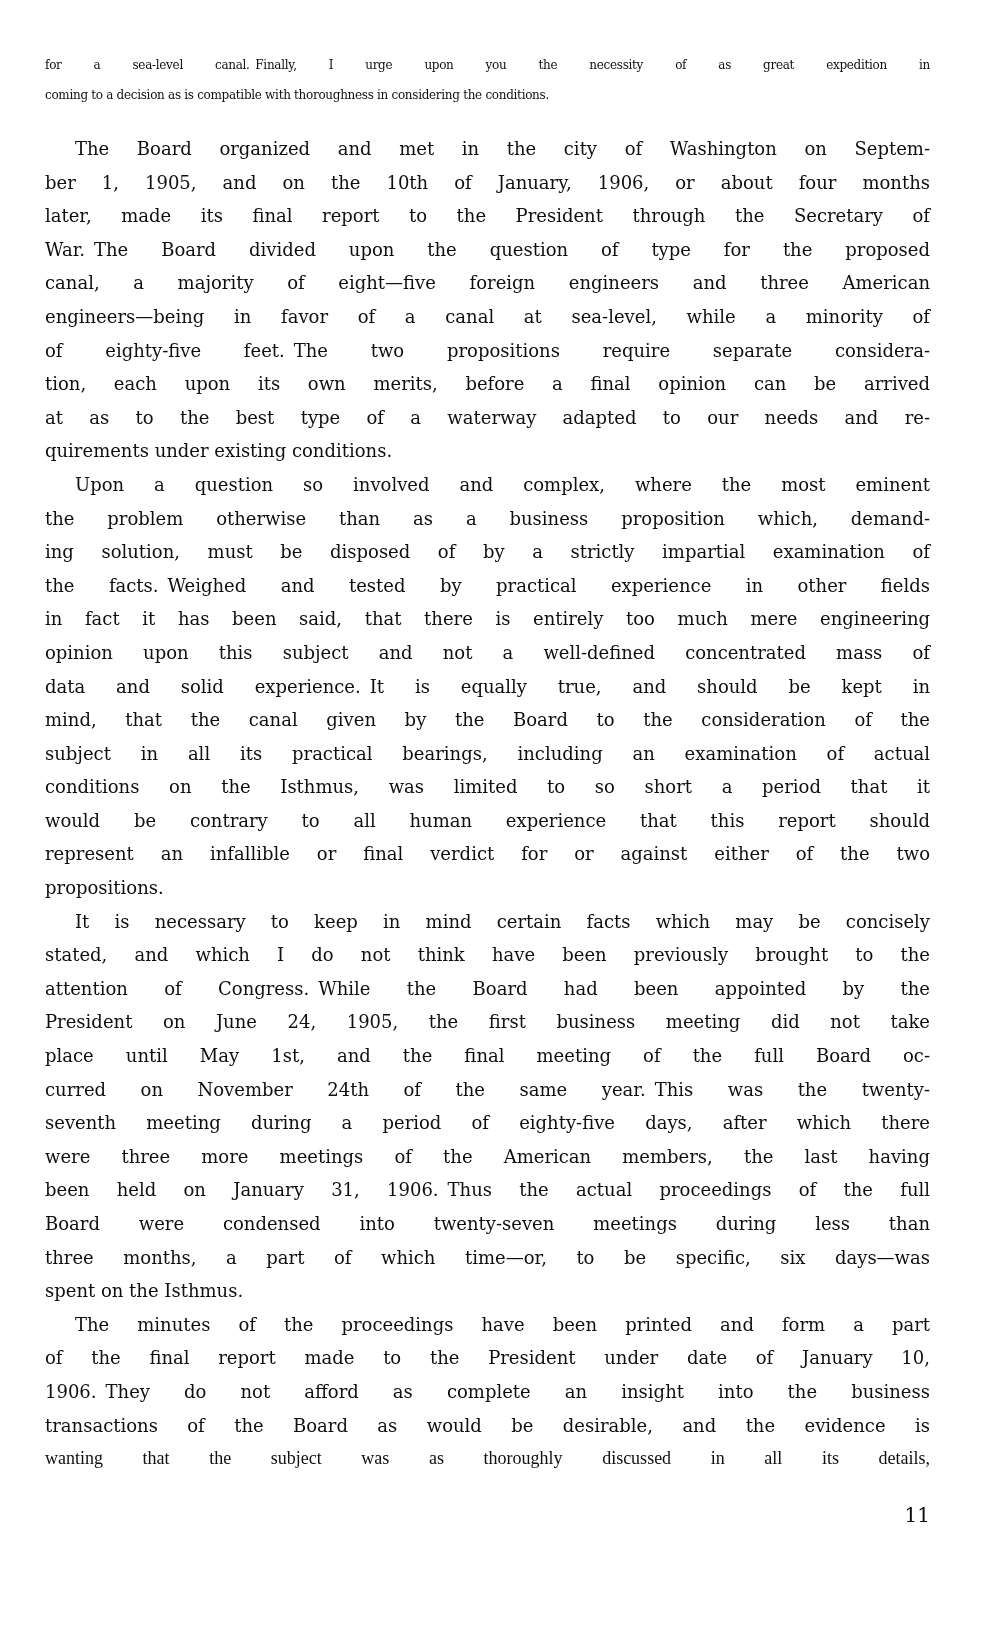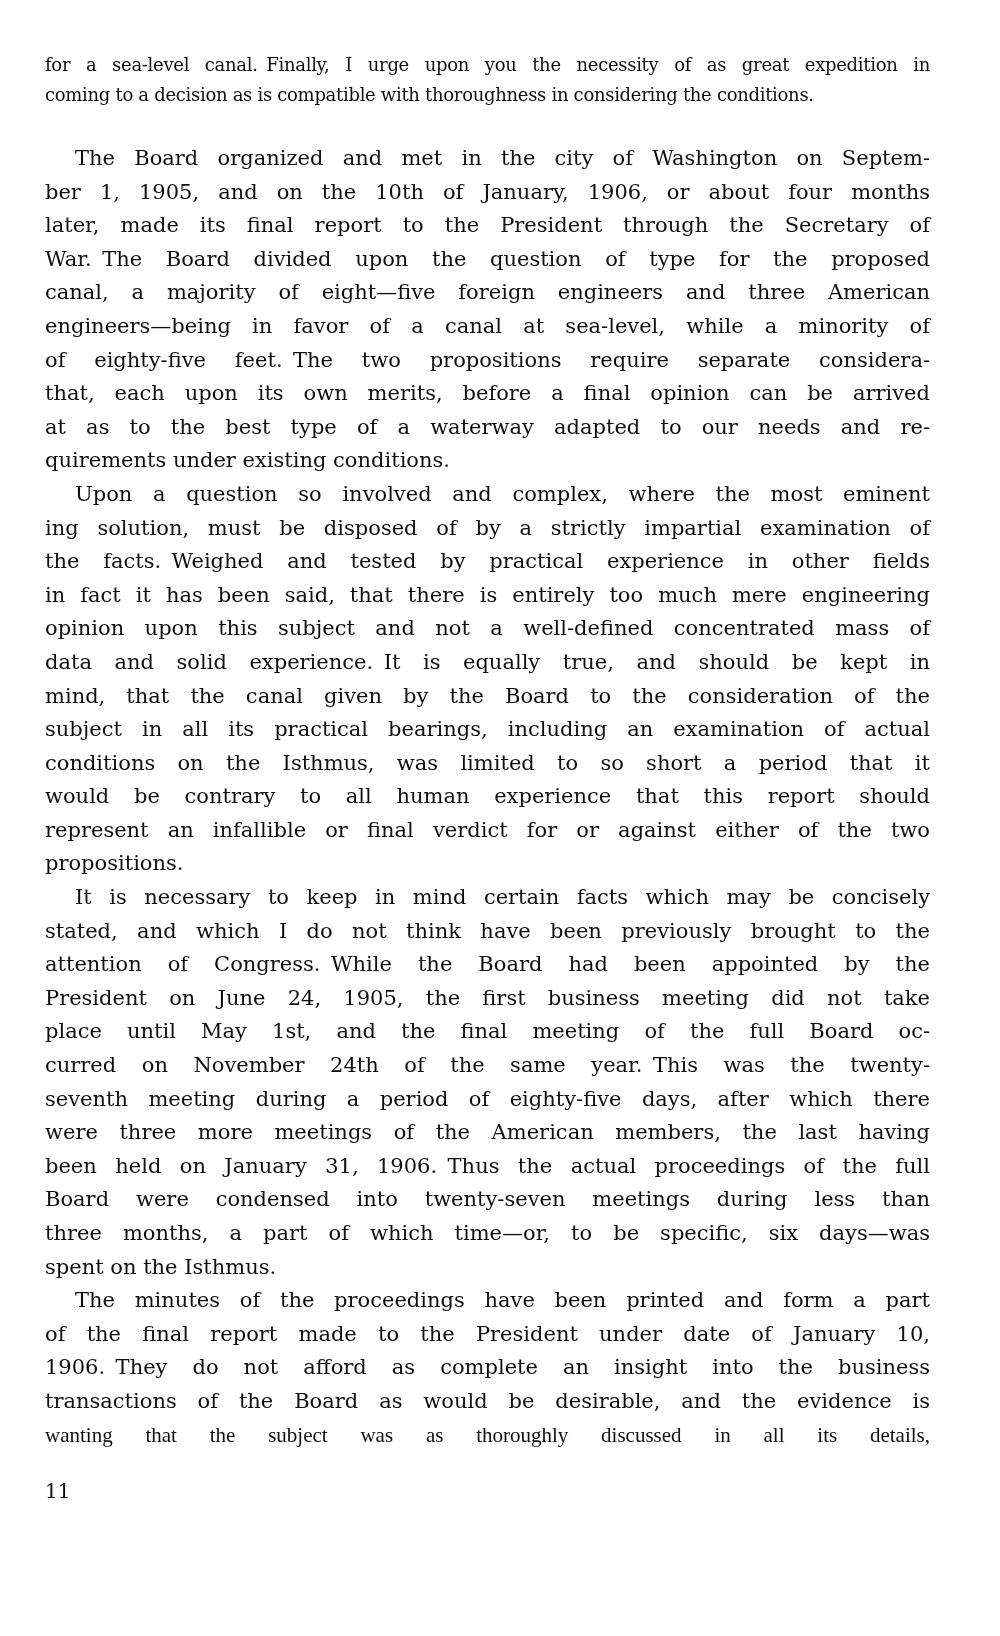--- a/index.html
+++ b/index.html
@@ -13,52 +13,52 @@
     height: 1636px;
     box-sizing: border-box;
     background: #ffffff;
     color: #100f0d;
     padding: 50px 70px 0 45px;
     font-family: "DejaVu Serif", serif;
     overflow: hidden;
   }
   
   .quote {
-    font-size: 18px;
+    font-size: 12px;
     line-height: 30px;
     letter-spacing: -0.3px;
   }
   .quote .line {
     text-align: justify;
     text-align-last: justify;
   }
   
   .body-text {
-    margin-top: 32px;
-    font-size: 21px;
+    margin-top: 22px;
+    font-size: 18px;
     line-height: 33.6px;
   }
   .line {
     text-align: justify;
     text-align-last: justify;
     white-space: normal;
   }
   .line.last {
     text-align-last: left;
   }
   .para.justify-last .line.last {
     text-align-last: justify;
     font-family: Liberation Serif, serif;
   }
   .para > .line:first-child {
     text-indent: 30px;
   }
   .pagenum {
     margin-top: 27px;
-    text-align: left;
+    text-align: right;
     font-size: 20px;
     line-height: 24px;
     color: #100f0d;
   }
 </style>
 </head>
 <body>
 
 <div class="page">
 
@@ -69,26 +69,27 @@
 
   <div class="body-text">
     <div class="para">
         <div class="line">The Board organized and met in the city of Washington on Septem-</div>
         <div class="line">ber 1, 1905, and on the 10th of January, 1906, or about four months</div>
         <div class="line">later, made its final report to the President through the Secretary of</div>
         <div class="line">War. The Board divided upon the question of type for the proposed</div>
         <div class="line">canal, a majority of eight—five foreign engineers and three American</div>
         <div class="line">engineers—being in favor of a canal at sea-level, while a minority of</div>
         <div class="line">of eighty-five feet. The two propositions require separate considera-</div>
-        <div class="line">that, each upon its own merits, before a final opinion can be arrived</div>
+        <div class="line">tion, each upon its own merits, before a final opinion can be arrived</div>
         <div class="line">at as to the best type of a waterway adapted to our needs and re-</div>
         <div class="line last">quirements under existing conditions.</div>
       </div>
     <div class="para">
         <div class="line">Upon a question so involved and complex, where the most eminent</div>
+        <div class="line">the problem otherwise than as a business proposition which, demand-</div>
         <div class="line">ing solution, must be disposed of by a strictly impartial examination of</div>
         <div class="line">the facts. Weighed and tested by practical experience in other fields</div>
         <div class="line">in fact it has been said, that there is entirely too much mere engineering</div>
         <div class="line">opinion upon this subject and not a well-defined concentrated mass of</div>
         <div class="line">data and solid experience. It is equally true, and should be kept in</div>
         <div class="line">mind, that the canal given by the Board to the consideration of the</div>
         <div class="line">subject in all its practical bearings, including an examination of actual</div>
         <div class="line">conditions on the Isthmus, was limited to so short a period that it</div>
         <div class="line">would be contrary to all human experience that this report should</div>
         <div class="line">represent an infallible or final verdict for or against either of the two</div>

